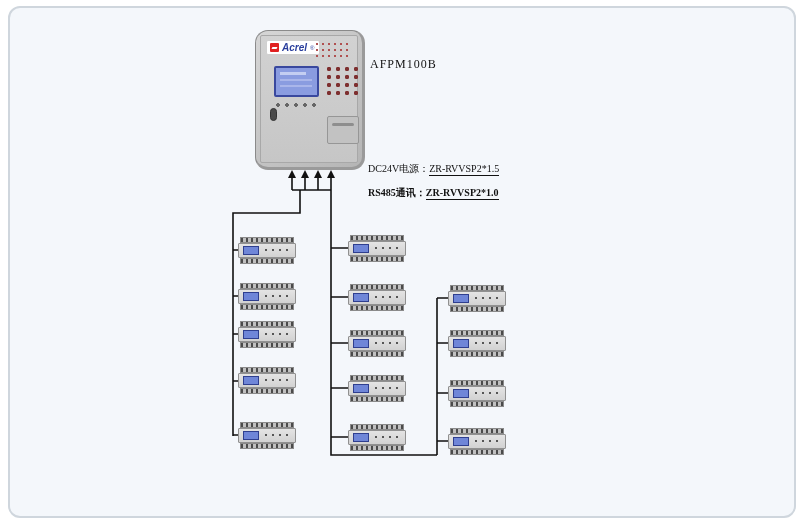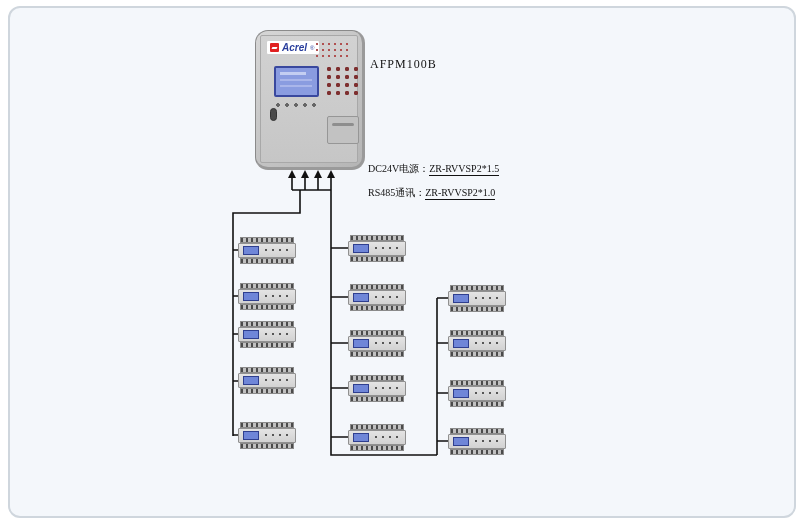--- a/index.html
+++ b/index.html
@@ -69,21 +69,21 @@
   }
   .printer::after { content:""; position:absolute; left:4px; top:6px; right:4px; height:3px; background:#8e8e8e; border-radius:2px; }
 
   
   .model-label {
     position:absolute; left:370px; top:57px; font-size:12px; color:#111; letter-spacing:1px;
   }
   .cable-label { position:absolute; font-size:10px; color:#111; white-space:nowrap; }
   .cable-label .spec { border-bottom:1.5px solid #111; padding-bottom:1px; }
   .cable-power { left:368px; top:162px; }
-  .cable-comm  { left:368px; top:186px; }
+  .cable-comm  { left:368px; top:186px;font-weight:bold; }
 
   
   .device { position:absolute; width:58px; height:27px; }
   .term {
     position:absolute; left:2px; right:2px; height:6px;
     background:repeating-linear-gradient(90deg,#4a4a4a 0 2px,#c0c0c0 2px 5px);
     border:1px solid #8a8a8a;
   }
   .term.top { top:0; }
   .term.bottom { bottom:0; }

